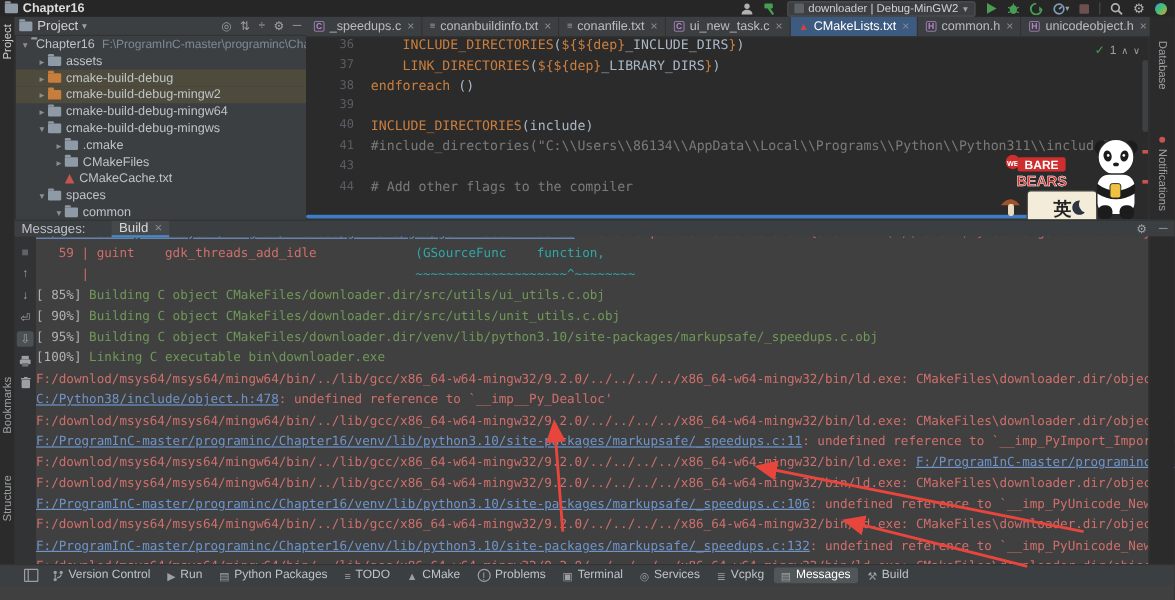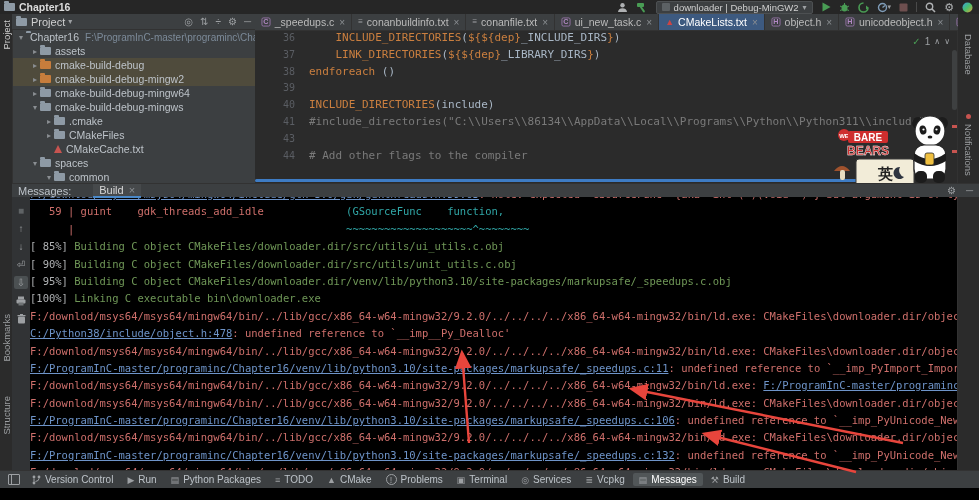--- a/index.html
+++ b/index.html
@@ -1,16 +1,16 @@
 <!DOCTYPE html>
 <html><head>
 <meta charset="utf-8">
 <style>
   html,body{margin:0;padding:0;background:#1e1e1e;}
-  #app{position:relative;width:979px;height:500px;background:#000000;overflow:hidden;
+  #app{position:relative;width:979px;height:500px;background:#404040;overflow:hidden;
        font-family:"Liberation Sans",sans-serif;color:#bbbbbb;font-size:11px;}
   
   .titlebar{position:absolute;left:0;top:0;width:979px;height:14px;background:#262626;
             display:flex;align-items:center;padding-left:4px;box-sizing:border-box;z-index:5;}
   .tb-title{color:#dcdcdc;font-weight:bold;font-size:10.5px;margin-left:4px;}
   .tb-right{position:absolute;right:6px;top:0;height:14px;display:flex;align-items:center;gap:8px;}
   .tbi{display:inline-flex;align-items:center;justify-content:center;height:12px;cursor:pointer;color:#afb1b3;font-size:10px;}
   .tbi svg{display:block;}
   .runconfig{display:flex;align-items:center;gap:4px;background:#3c3f41;border:1px solid #4d5052;border-radius:2px;
              height:11px;padding:0 5px;color:#d0d0d0;font-size:9.5px;}
@@ -79,21 +79,21 @@
   .console{position:absolute;left:30px;top:183px;width:949px;height:287px;overflow:hidden;z-index:1;
            font-family:"DejaVu Sans Mono",monospace;font-size:10.5px;padding-top:3px;box-sizing:border-box;}
   .cline{height:17.4px;line-height:17.4px;white-space:pre;}
   .cline .err{color:#ce6f6b;}
   .cline .ok{color:#6f9757;}
   .cline .pct{color:#afb1b3;}
   .cline .teal{color:#30a7a7;}
   .cline .link{color:#6e94c9;text-decoration:underline;cursor:pointer;}
   
   .bottombar{position:absolute;left:0;top:470px;width:979px;height:18px;background:#3c3f41;border-top:1px solid #323232;
-             display:flex;align-items:center;gap:2px;padding-left:8px;box-sizing:border-box;z-index:7;}
+             display:flex;align-items:center;gap:2px;padding-left:20px;box-sizing:border-box;z-index:7;}
   .bbi{display:flex;align-items:center;gap:4px;padding:1px 6px;color:#bdc3c9;font-size:10px;cursor:pointer;border-radius:2px;}
   .bbi.sel{background:#515658;color:#ffffff;}
   .bbi .bico{font-size:9px;color:#9da0a3;}
   .bbi .bico svg{display:block;}
   .problems-badge{display:inline-flex;width:9px;height:9px;border:1px solid #9da0a3;border-radius:50%;align-items:center;justify-content:center;font-size:7px;}
   .layout-icon{width:10px;height:9px;border:1px solid #9da0a3;border-radius:1px;margin-right:4px;position:relative;}
   .layout-icon::before{content:"";position:absolute;left:2px;top:0;bottom:0;width:1px;background:#9da0a3;}
   
   .statusbar{position:absolute;left:0;top:488px;width:979px;height:12px;background:#3c3f41;border-top:1px solid #323232;
              display:flex;align-items:center;padding:0 8px;box-sizing:border-box;font-size:10px;color:#bdc3c9;z-index:8;}
@@ -229,21 +229,21 @@
           <span class="tlabel">ui_new_task.c</span>
           <span class="tclose">×</span>
         </div>
         <div class="tab active">
           <span class="tabicon tic-cmake">▲</span>
           <span class="tlabel">CMakeLists.txt</span>
           <span class="tclose">×</span>
         </div>
         <div class="tab">
           <span class="tabicon tic-h">H</span>
-          <span class="tlabel">object.h</span>
+          <span class="tlabel">common.h</span>
           <span class="tclose">×</span>
         </div>
         <div class="tab">
           <span class="tabicon tic-h">H</span>
           <span class="tlabel">unicodeobject.h</span>
           <span class="tclose">×</span>
         </div>
         <div class="tab">
           <span class="tabicon tic-h">H</span>
         </div>

